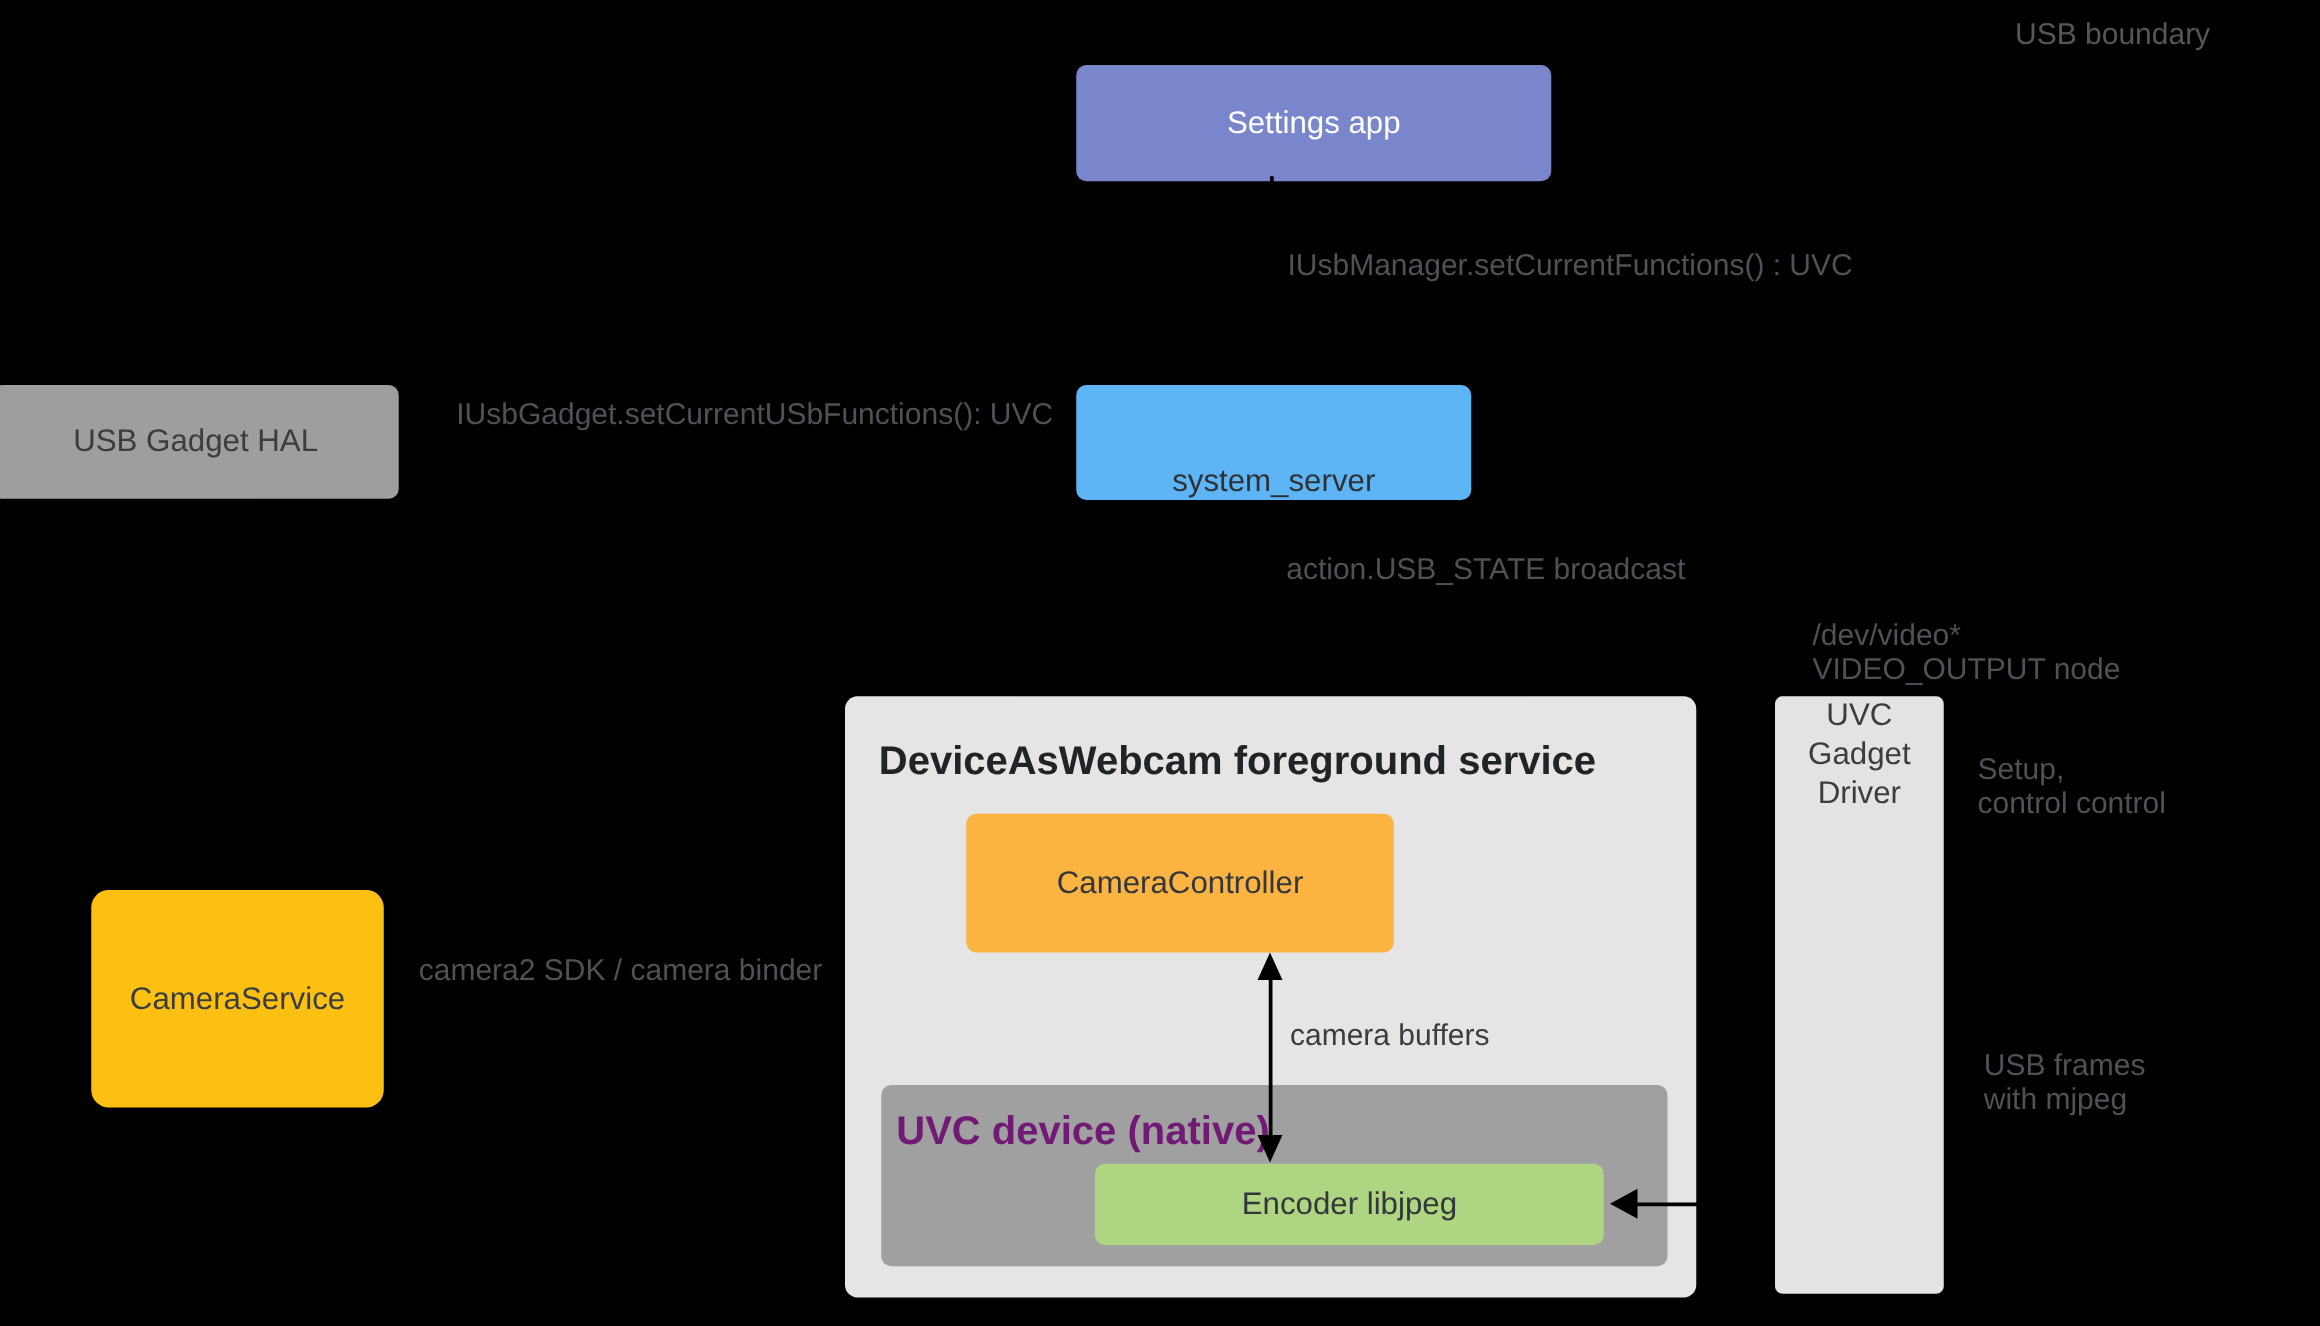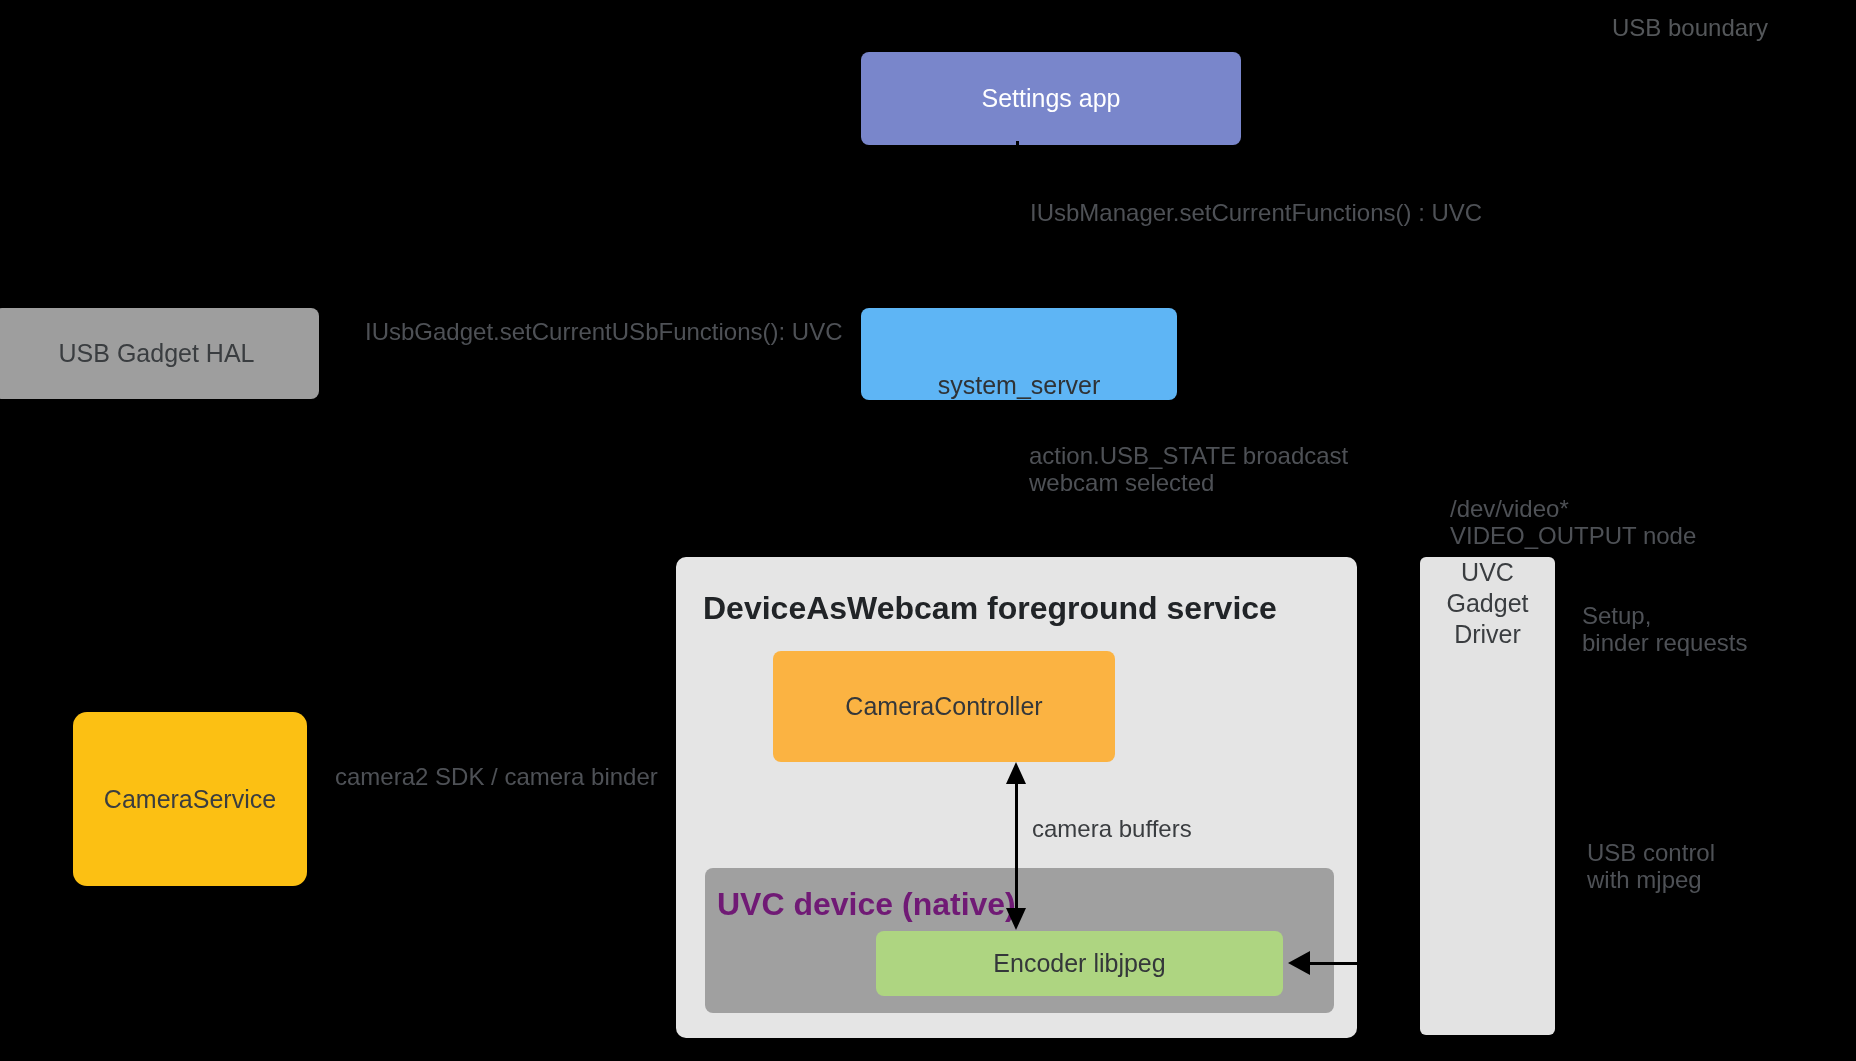--- a/index.html
+++ b/index.html
@@ -67,21 +67,20 @@
   </div>
 
   <div class="lbl" id="lbl-iusbgadget">IUsbGadget.setCurrentUSbFunctions(): UVC</div>
 
   <div class="node" id="system-server">
     <span>system_server</span>
   </div>
 
   <div class="lbl" id="lbl-action">
     <div>action.USB_STATE broadcast</div>
-    <div>webcam selected</div>
   </div>
 
   <div class="lbl" id="lbl-devvideo">
     <div>/dev/video*</div>
     <div>VIDEO_OUTPUT node</div>
   </div>
 
   <div id="daw-container">
     <div class="container-title" id="daw-title">DeviceAsWebcam foreground service</div>
 
@@ -109,24 +108,24 @@
   <div class="lbl" id="lbl-camera2">camera2 SDK / camera binder</div>
 
   <div id="uvc-gadget-driver">
     <div>UVC</div>
     <div>Gadget</div>
     <div>Driver</div>
   </div>
 
   <div class="lbl" id="lbl-setup">
     <div>Setup,</div>
-    <div>binder requests</div>
+    <div>control control</div>
   </div>
 
   <div id="arrow-horiz-line"></div>
   <div class="arrowhead" id="arrow-horiz-head"></div>
 
   <div class="lbl" id="lbl-usb-frames">
-    <div>USB control</div>
+    <div>USB frames</div>
     <div>with mjpeg</div>
   </div>
 
 </div>
 
 </body></html>

